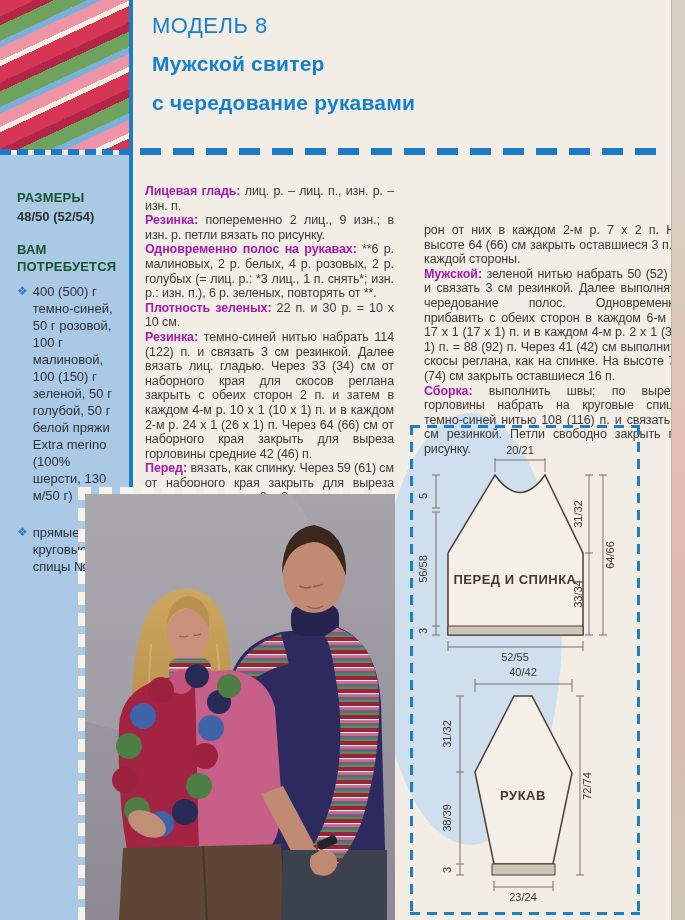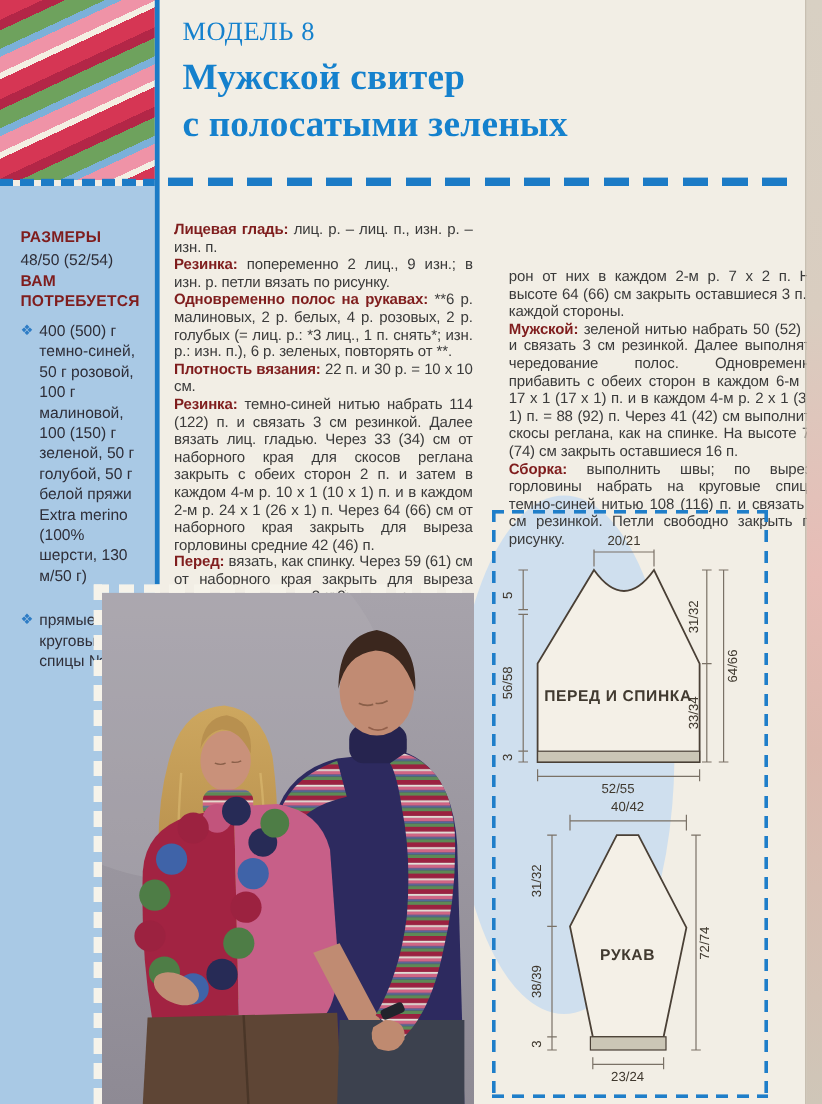--- a/index.html
+++ b/index.html
@@ -15,41 +15,41 @@
   .knit-swatch { position:absolute; left:0; top:0; width:129px; height:150px;
     background:repeating-linear-gradient(155deg,
       #d63654 0 15px,#b32647 15px 23px,#6ea25d 23px 37px,#7bb0d9 37px 43px,
       #ef93a7 43px 55px,#f4efe3 55px 60px); }
   .swatch-dash { position:absolute; left:0; top:149px; width:129px; height:6px;
     background:repeating-linear-gradient(90deg,#1c7bc6 0 11px, transparent 11px 17px); }
   
   .sidebar { position:absolute; left:0; top:155px; width:129px; height:765px;
     background:#a9c9e5; box-sizing:border-box; padding:34px 8px 0 17px;
     color:#2e2e38; font-size:13px; line-height:17px; }
-  .sb-head { font-weight:bold; color:#7f1d1d; letter-spacing:0.2px; }
-  .sb-sizes { margin:2px 0 0 0; }
-  .sb-head2 { }
+  .sb-head { font-weight:bold; color:#14532d; letter-spacing:0.2px; }
+  .sb-sizes { margin:2px 0 0 0;font-weight:bold; }
+  .sb-head2 { margin-top:16px; }
   .mat-item { display:flex; gap:5px; margin-top:8px; }
   .mat-item .blt { color:#2e7cc5; font-size:12px; line-height:17px; flex:0 0 auto; }
   .mat-item + .mat-item { margin-top:20px; }
   
   .v-divider { position:absolute; left:129px; top:0; width:4px; height:487px; background:#1c7bc6; }
   
-  .header { position:absolute; left:152px; top:13px; color:#1581cd;font-family:Liberation Serif, serif; }
+  .header { position:absolute; left:152px; top:13px; color:#1581cd; }
   .model-label { font-size:22px; font-weight:400; letter-spacing:0.5px; }
-  .main-title { font-size:31px; font-weight:bold; line-height:39px; letter-spacing:0.2px; margin-top:5px; }
+  .main-title { font-size:21px; font-weight:bold; line-height:39px; letter-spacing:0.2px; margin-top:5px; }
   .title-dash { position:absolute; left:140px; top:148px; width:519px; height:7px;
     background:repeating-linear-gradient(90deg,#1c7bc6 0 21px, transparent 21px 33px); }
   
   .col { position:absolute; top:184px; font-size:12.5px; line-height:14.6px;
     color:#3a3a3a; text-align:justify; letter-spacing:-0.1px; }
   .col1 { left:145px; width:249px; }
   .col2 { left:424px; width:258px;margin-top:39px; }
   .para { margin:0; }
-  .kw { color:#7f1d1d; font-weight:bold; }
+  .kw { color:#a21caf; font-weight:bold; }
   
   .bg-ellipse { position:absolute; left:378px; top:413px; width:184px; height:432px;
     border-radius:50%; background:#cfdfee; }
   
   .photo-dash-top { position:absolute; left:78px; top:487px; width:313px; height:7px;
     background:repeating-linear-gradient(90deg,#f6f3ea 0 13px, transparent 13px 21px); z-index:6; }
   .photo-dash-left { position:absolute; left:78px; top:487px; width:7px; height:433px;
     background:repeating-linear-gradient(180deg,#f6f3ea 0 13px, transparent 13px 21px); z-index:6; }
   .photo { position:absolute; left:85px; top:494px; width:310px; height:426px; z-index:5; }
   
@@ -96,30 +96,30 @@
       <span>прямые и круговые спицы № 4,5</span>
     </div>
   </div>
 
   <div class="v-divider"></div>
 
   <div class="header">
     <div class="model-label">МОДЕЛЬ 8</div>
     <div class="main-title">
       <div>Мужской свитер</div>
-      <div>с полосатыми зеленых</div>
+      <div>с чередование рукавами</div>
     </div>
   </div>
   <div class="title-dash"></div>
 
   <div class="col col1">
     <p class="para"><b class="kw">Лицевая гладь:</b> <span>лиц. р. – лиц. п., изн. р. – изн. п.</span></p>
     <p class="para"><b class="kw">Резинка:</b> <span>попеременно 2 лиц., 9 изн.; в изн. р. петли вязать по рисунку.</span></p>
     <p class="para"><b class="kw">Одновременно полос на рукавах:</b> <span>**6 р. малиновых, 2 р. белых, 4 р. розовых, 2 р. голубых (= лиц. р.: *3 лиц., 1 п. снять*; изн. р.: изн. п.), 6 р. зеленых, повторять от **.</span></p>
-    <p class="para"><b class="kw">Плотность вязания:</b> <span>22 п. и 30 р. = 10 x 10 см.</span></p>
+    <p class="para"><b class="kw">Плотность зеленых:</b> <span>22 п. и 30 р. = 10 x 10 см.</span></p>
     <p class="para"><b class="kw">Резинка:</b> <span>темно-синей нитью набрать 114 (122) п. и связать 3 см резинкой. Далее вязать лиц. гладью. Через 33 (34) см от наборного края для скосов реглана закрыть с обеих сторон 2 п. и затем в каждом 4-м р. 10 x 1 (10 x 1) п. и в каждом 2-м р. 24 x 1 (26 x 1) п. Через 64 (66) см от наборного края закрыть для выреза горловины средние 42 (46) п.</span></p>
     <p class="para"><b class="kw">Перед:</b> <span>вязать, как спинку. Через 59 (61) см от наборного края закрыть для выреза горловины средние 8 (12) п. и с обеих сто-</span></p>
   </div>
 
   <div class="col col2">
     <p class="para"><b class="kw"></b><span>рон от них в каждом 2-м р. 7 x 2 п. На высоте 64 (66) см закрыть оставшиеся 3 п. с каждой стороны.</span></p>
     <p class="para"><b class="kw">Мужской:</b> <span>зеленой нитью набрать 50 (52) п. и связать 3 см резинкой. Далее выполнять чередование полос. Одновременно прибавить с обеих сторон в каждом 6-м р. 17 x 1 (17 x 1) п. и в каждом 4-м р. 2 x 1 (3 x 1) п. = 88 (92) п. Через 41 (42) см выполнить скосы реглана, как на спинке. На высоте 72 (74) см закрыть оставшиеся 16 п.</span></p>
     <p class="para"><b class="kw">Сборка:</b> <span>выполнить швы; по вырезу горловины набрать на круговые спицы темно-синей нитью 108 (116) п. и связать 3 см резинкой. Петли свободно закрыть по рисунку.</span></p>
   </div>
 

